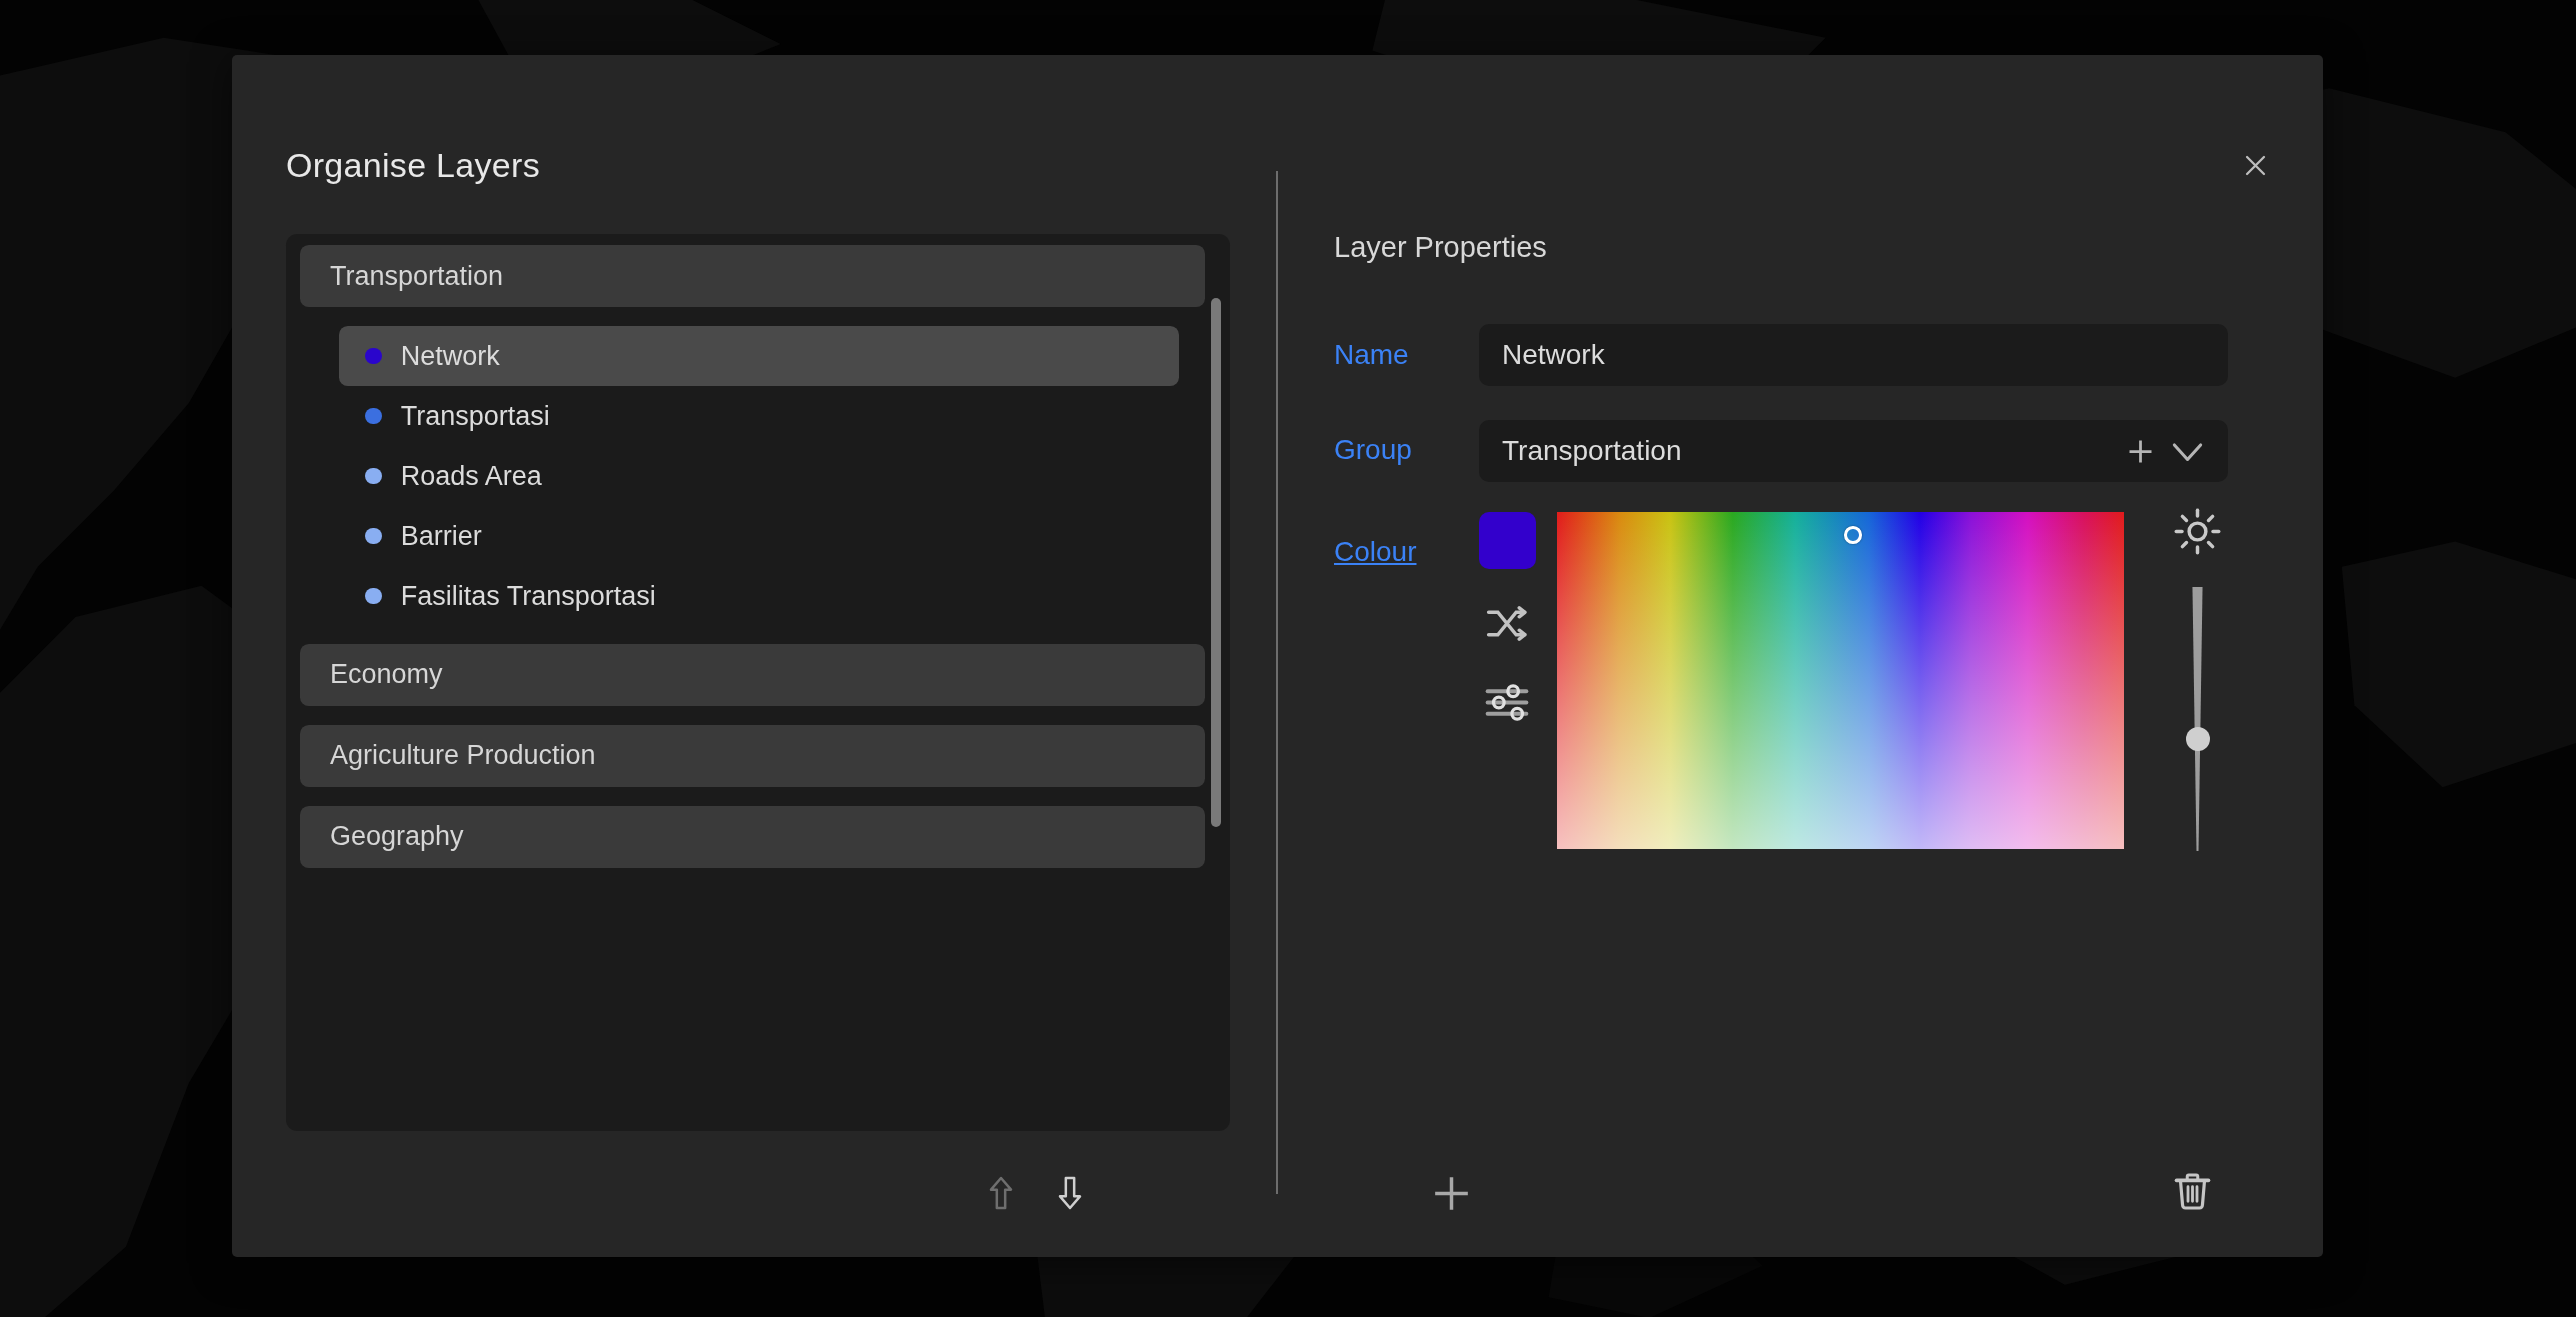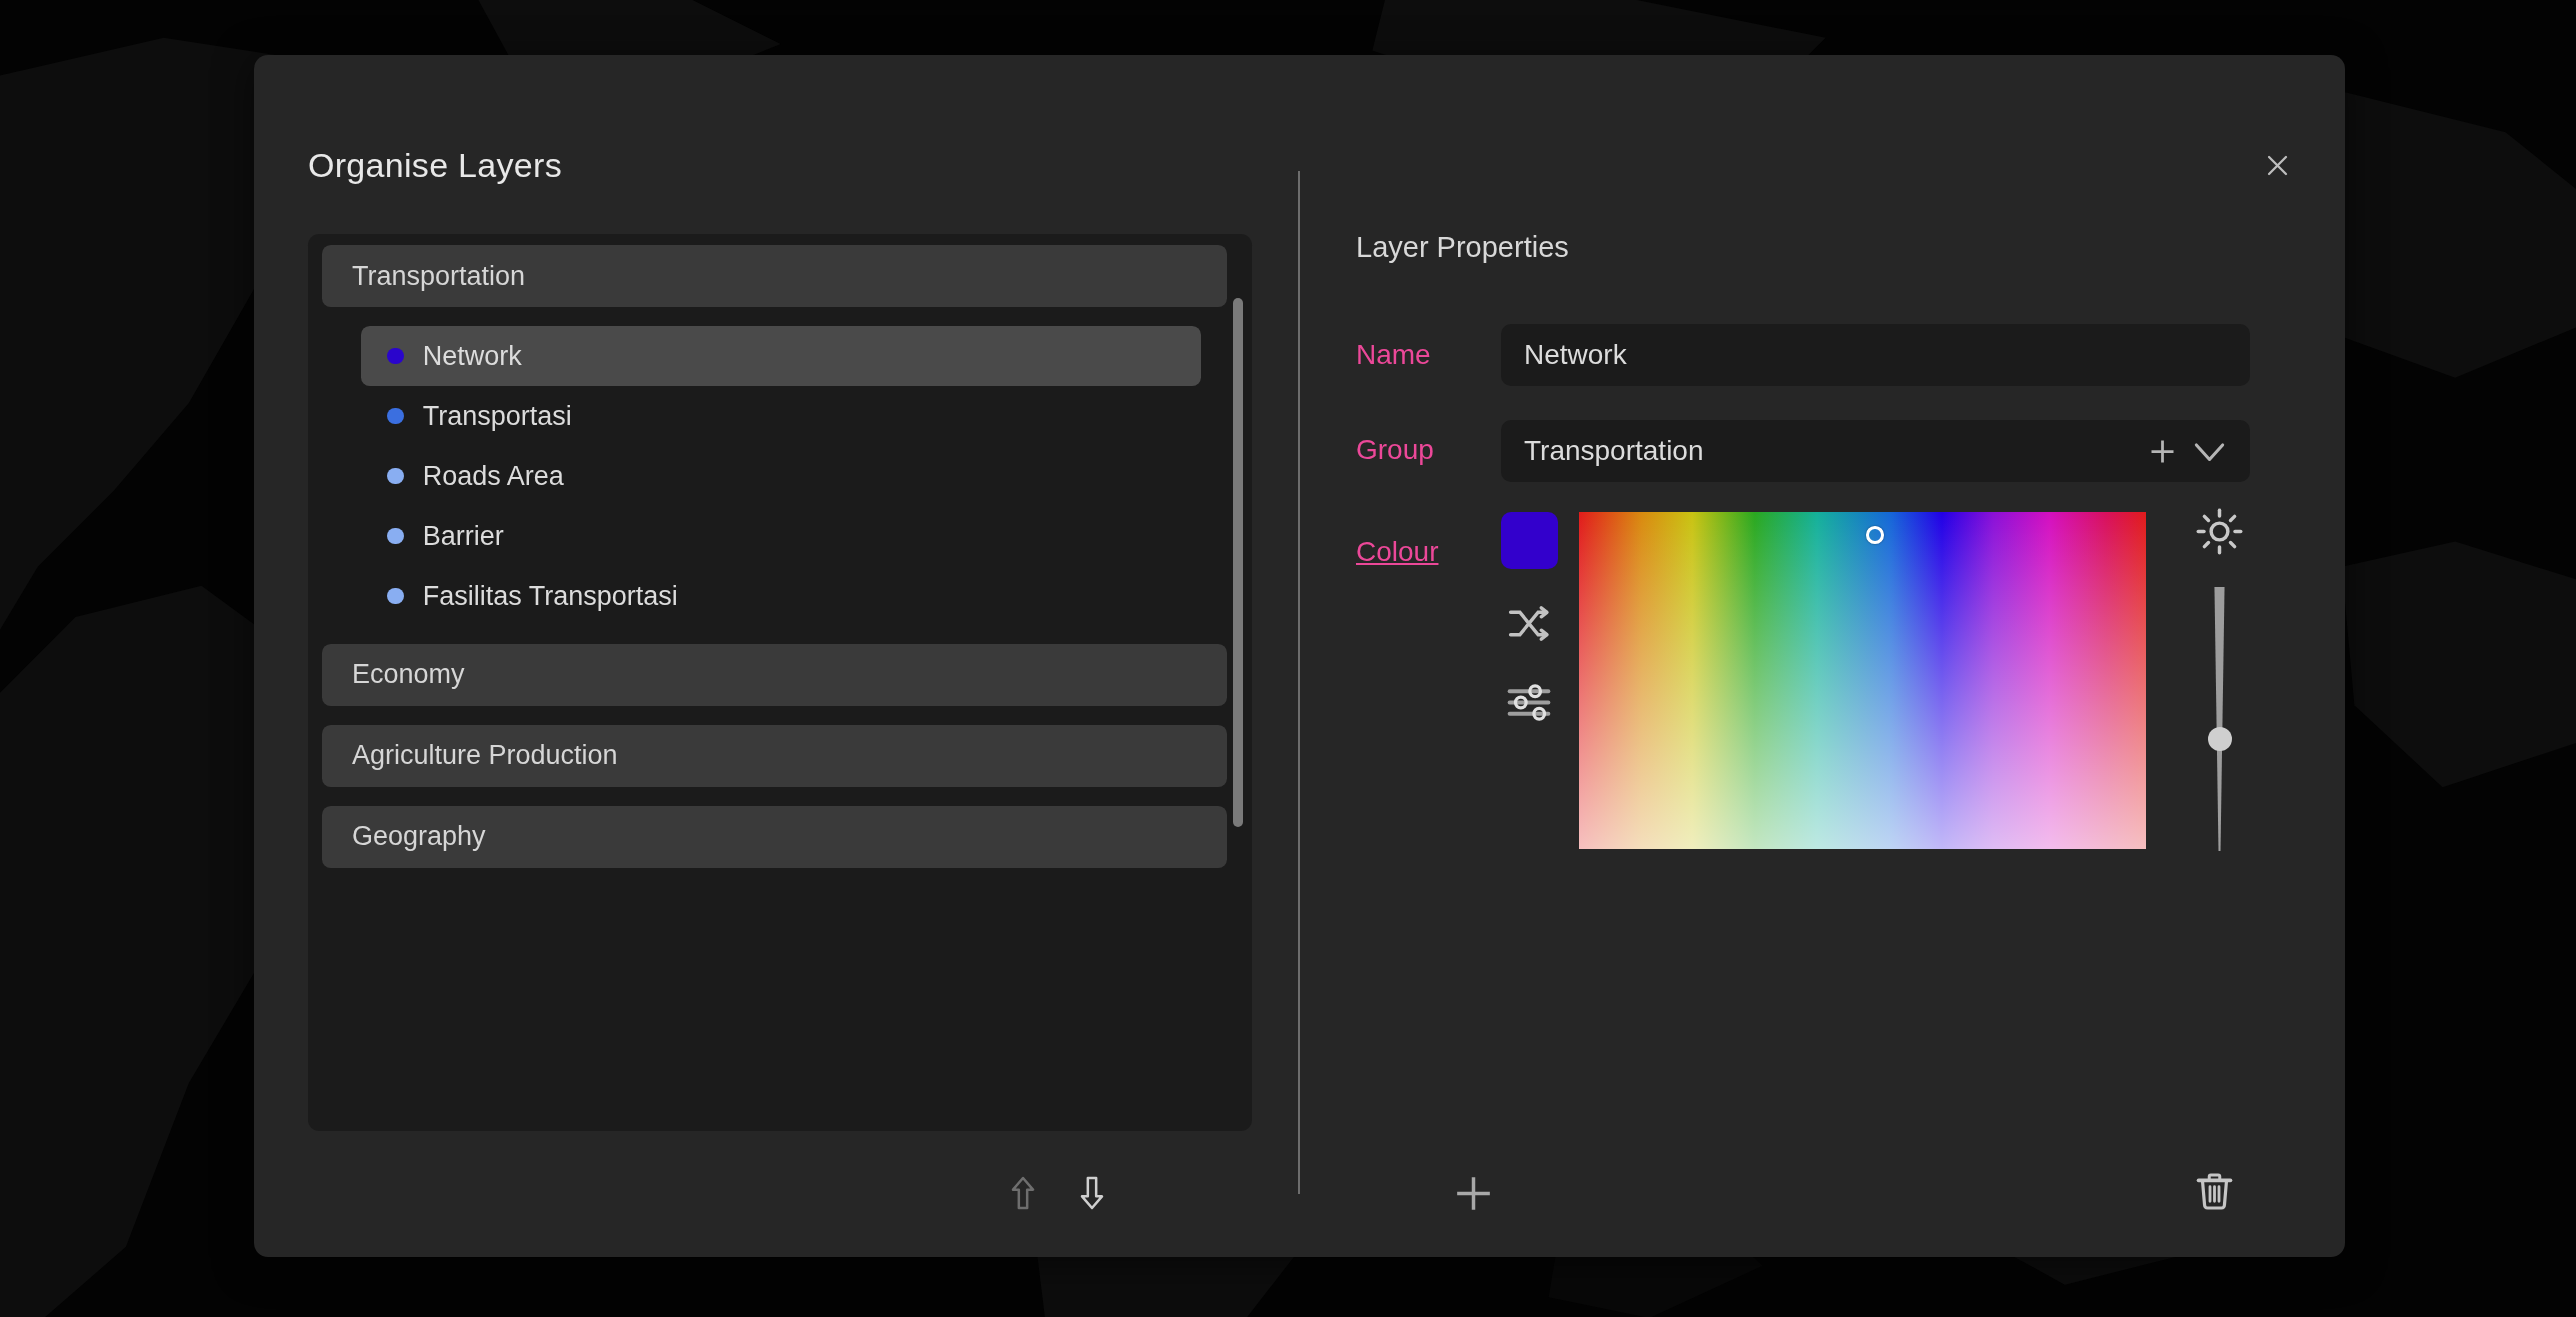--- a/index.html
+++ b/index.html
@@ -16,24 +16,24 @@
   
   #map-bg {
     position: absolute; inset: 0;
     background: #030303;
   }
   #map-bg svg { width: 100%; height: 100%; display: block; }
 
   
   #dialog {
     position: absolute;
-    left: 254px; top: 55px;
+    left: 232px; top: 55px;
     width: 2091px; height: 1202px;
     background: #262626;
-    border-radius: 14px;
+    border-radius: 5px;
     box-shadow: 0 6.3px 38px rgba(0,0,0,0.55);
   }
 
   #dialog-title {
     position: absolute;
     left: 54px; top: 91px;
     font-size: 34px;
     color: #e8e8e8;
     letter-spacing: 0.3px;
     white-space: nowrap;
@@ -154,21 +154,21 @@
     left: 0; top: 0;
     font-size: 29px;
     color: #d8d8d8;
     white-space: nowrap;
   }
 
   .prop-label {
     position: absolute;
     left: 0;
     font-size: 28px;
-    color: #ec4899;
+    color: #3b82f6;
     white-space: nowrap;
   }
 
   .prop-field {
     position: absolute;
     left: 145px;
     width: 749px;
     height: 62px;
     background: #1b1b1b;
     border-radius: 10px;

